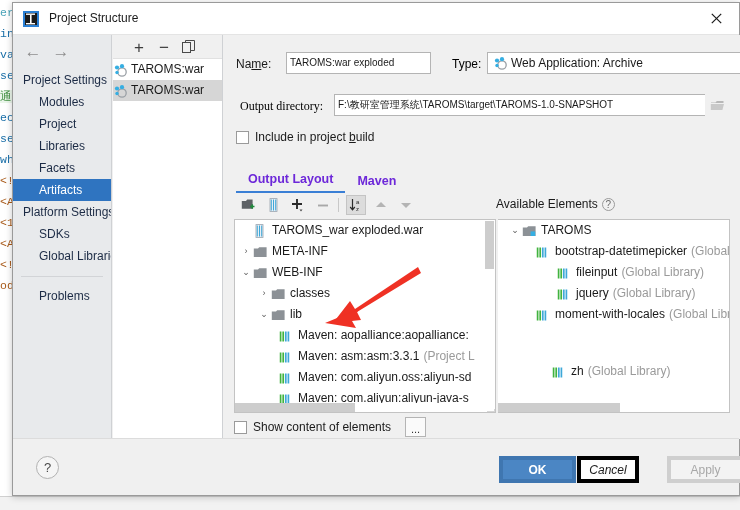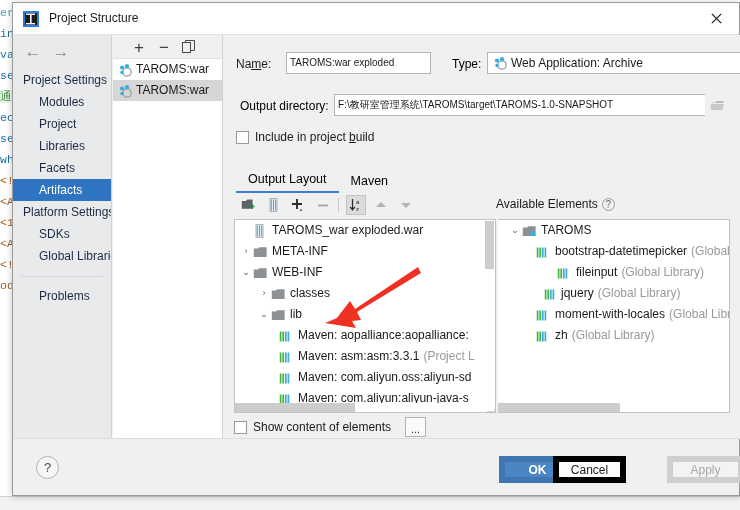--- a/index.html
+++ b/index.html
@@ -130,21 +130,20 @@
     width: 18px; height: 18px;
     display: flex; align-items: center; justify-content: center;
     color: #3c3c3c;
     cursor: default;
   }
   #al-add  { left: 17px; font-size: 17px; line-height: 17px; }
   #al-rem  { left: 42px; font-size: 17px; line-height: 17px; }
   #al-copy { left: 67px; }
   .al-row {
     height: 21px; line-height: 21px;
-    padding-left: 5px;
     font-size: 12px;
     color: #1a1a1a;
     white-space: nowrap; overflow: hidden;
     display: flex; align-items: center;
     cursor: default;
   }
   .al-row.selected { background: #d6d6d6; }
   .art-icon { width: 15px; height: 14px; margin-right: 3px; flex: 0 0 auto; }
 
   
@@ -202,23 +201,24 @@
   .cblabel { font-size: 12px; color: #1a1a1a; }
 
   
   #tabs {
     position: absolute; left: 12px; top: 133px;
     height: 25px;
     display: flex;
     align-items: flex-end;
   }
   .tab {
-    font-size: 12.5px; color: #000000;
+    font-size: 12.5px; color: #6d28d9;
     padding: 0 12px 5px 12px;
     cursor: default;
+    font-weight: bold;
   }
   .tab.active { border-bottom: 2px solid #3a7fd5; }
 
   
   #ctoolbar {
     position: absolute; left: 10px; top: 159px;
     width: 250px; height: 24px;
   }
   .ct-btn {
     position: absolute; top: 1px;
@@ -330,32 +330,32 @@
     border: 1px solid #b2b2b2;
     background: #f5f5f5;
     color: #4a4a4a;
     font-size: 13px;
     display: flex; align-items: center; justify-content: center;
     cursor: default;
   }
   .dlg-btn {
     position: absolute; top: 17px;
     height: 27px;
-    border: 6px solid #000000;
+    border: 4px solid #000000;
     background: #fdfdfd;
     font-size: 12px; color: #1a1a1a;
     display: flex; align-items: center; justify-content: center;
     cursor: default;
   }
   #btn-ok {
     left: 486px; width: 77px;
     background: #4b86c4; border-color: #3f76b0; color: #ffffff;
     font-weight: bold;
   }
-  #btn-cancel { left: 540px; width: 73px; }
+  #btn-cancel { left: 564px; width: 62px; font-style: italic; }
   #btn-apply  { left: 654px; width: 77px; color: #a8a8a8; border-color: #cfcfcf; background: #f3f3f3; }
 
   
   #red-arrow {
     position: absolute; left: 300px; top: 262px;
     width: 110px; height: 66px;
     pointer-events: none;
   }
 </style>
 </head>
@@ -469,21 +469,21 @@
           <circle cx="9" cy="9" r="4.2" fill="none" stroke="#9aa0a6" stroke-width="1.3"></circle>
           <circle cx="4" cy="4.5" r="2.1" fill="#35aee2"></circle>
           <circle cx="9" cy="3.2" r="2.1" fill="#35aee2"></circle>
           <circle cx="4" cy="9.5" r="1.7" fill="#35aee2"></circle>
         </svg>
       </span>
       <span>Web Application: Archive</span>
       <span class="arrow"></span>
     </div>
 
-    <div class="fieldrow" style="left:16px; top:64px;">Output directory:</div>
+    <div class="fieldrow" style="left:16px; top:64px;font-family:Liberation Serif, serif;">Output directory:</div>
     <div class="tfield" style="position:absolute; left:110px; top:59px; width:393px;">F:\教研室管理系统\TAROMS\target\TAROMS-1.0-SNAPSHOT</div>
     <div class="browse-btn" style="left:481px; top:59px;">
       <svg width="15" height="13" viewBox="0 0 15 13">
         <path d="M1 3.5 H5.5 L6.8 2 H13.5 V4 H1 Z" fill="#b8b8b8"></path>
         <path d="M0.8 5 H14 L12.4 11 H0.8 Z" fill="#c9c9c9"></path>
       </svg>
     </div>
 
     <div style="position:absolute; left:12px; top:95px; display:flex; align-items:center;">
       <span class="cbox"></span>
@@ -711,21 +711,21 @@
                 <line x1="4.2" y1="1.5" x2="4.2" y2="11.5" stroke="#41b33f"></line>
                 <line x1="6.8" y1="1.5" x2="6.8" y2="11.5" stroke="#3ea8d8"></line>
                 <line x1="9.4" y1="1.5" x2="9.4" y2="11.5" stroke="#3ea8d8"></line>
               </g>
             </svg>
         </span>
         <span>fileinput</span>
         <span class="tdim" style="margin-left:4px;">(Global Library)</span>
       </div>
 
-      <div class="trow" style="padding-left:44px;text-align:right;">
+      <div class="trow" style="padding-left:59px;">
         <span class="tico">
           <svg width="13" height="13" viewBox="0 0 13 13">
               <g stroke-width="1.7">
                 <line x1="1.6" y1="1.5" x2="1.6" y2="11.5" stroke="#41b33f"></line>
                 <line x1="4.2" y1="1.5" x2="4.2" y2="11.5" stroke="#41b33f"></line>
                 <line x1="6.8" y1="1.5" x2="6.8" y2="11.5" stroke="#3ea8d8"></line>
                 <line x1="9.4" y1="1.5" x2="9.4" y2="11.5" stroke="#3ea8d8"></line>
               </g>
             </svg>
         </span>
@@ -741,21 +741,21 @@
                 <line x1="4.2" y1="1.5" x2="4.2" y2="11.5" stroke="#41b33f"></line>
                 <line x1="6.8" y1="1.5" x2="6.8" y2="11.5" stroke="#3ea8d8"></line>
                 <line x1="9.4" y1="1.5" x2="9.4" y2="11.5" stroke="#3ea8d8"></line>
               </g>
             </svg>
         </span>
         <span>moment-with-locales</span>
         <span class="tdim" style="margin-left:4px;">(Global Libra</span>
       </div>
 
-      <div class="trow" style="padding-left:38px;">
+      <div class="trow" style="padding-left:54px;margin-top:36px;">
         <span class="tico">
           <svg width="13" height="13" viewBox="0 0 13 13">
               <g stroke-width="1.7">
                 <line x1="1.6" y1="1.5" x2="1.6" y2="11.5" stroke="#41b33f"></line>
                 <line x1="4.2" y1="1.5" x2="4.2" y2="11.5" stroke="#41b33f"></line>
                 <line x1="6.8" y1="1.5" x2="6.8" y2="11.5" stroke="#3ea8d8"></line>
                 <line x1="9.4" y1="1.5" x2="9.4" y2="11.5" stroke="#3ea8d8"></line>
               </g>
             </svg>
         </span>

